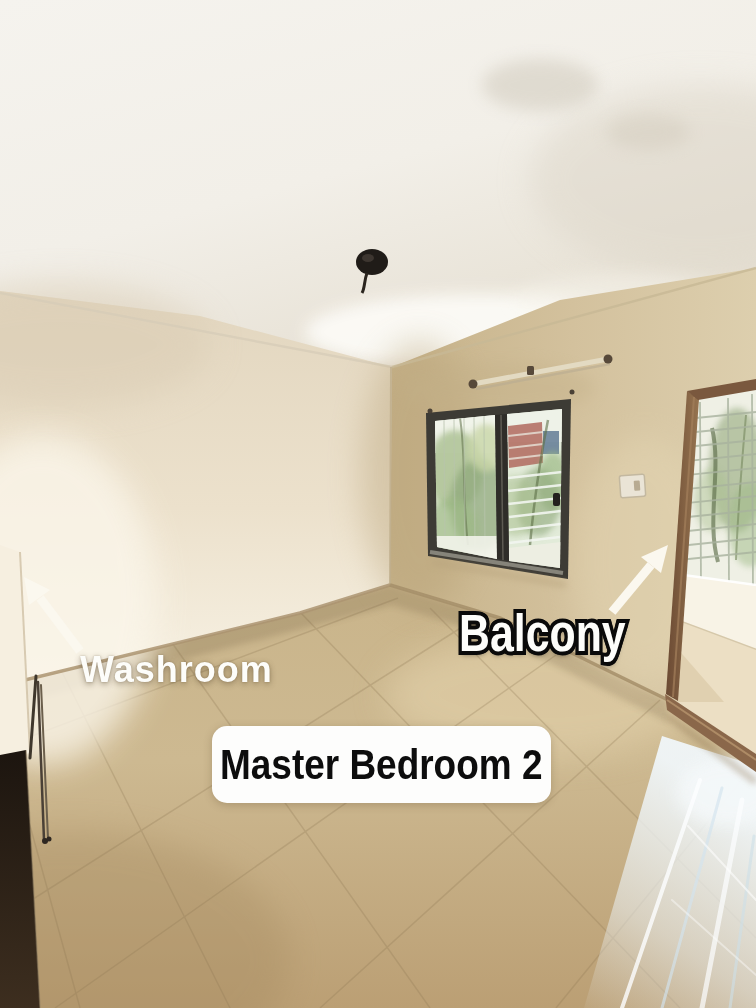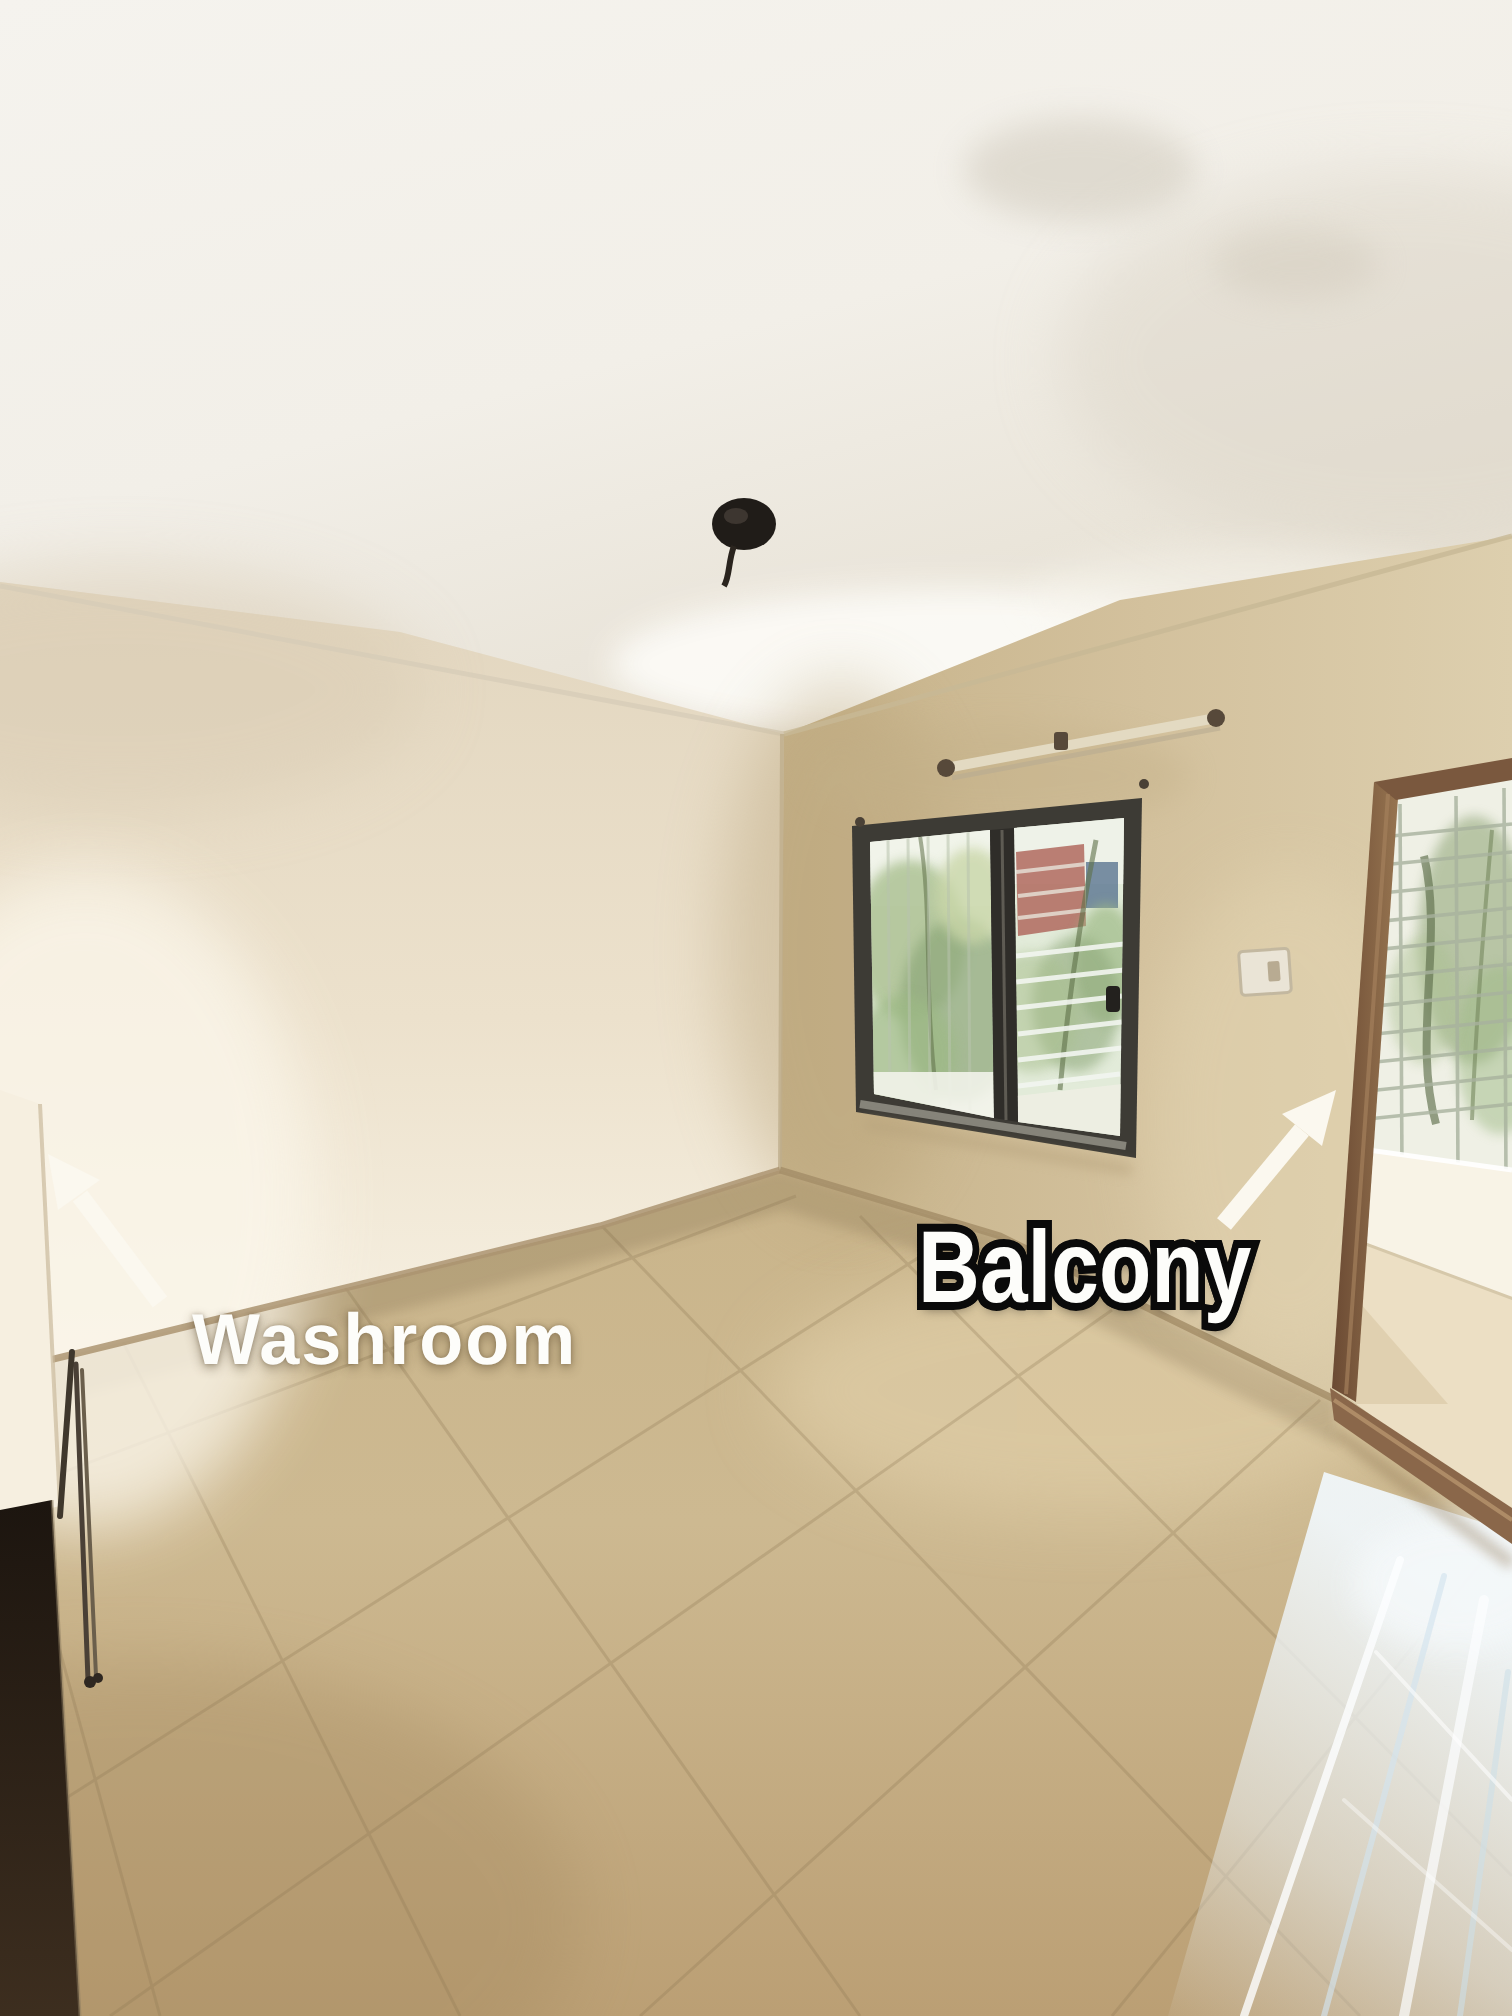--- a/index.html
+++ b/index.html
@@ -5,21 +5,21 @@
   html,body{margin:0;padding:0;background:#222;}
   .stage{
     position:relative;width:756px;height:1008px;overflow:hidden;
     font-family:"Liberation Sans","DejaVu Sans",sans-serif;
     background:#e9e4d8;
   }
   .stage svg.scene{position:absolute;left:0;top:0;width:756px;height:1008px;display:block;}
 
   
   .label-washroom{
-    position:absolute;left:96px;top:649px;
+    position:absolute;left:80px;top:649px;
     font-size:36px;font-weight:700;letter-spacing:1px;
     color:var(--label-white,#fdfdfa);
     text-shadow:0 2px 6px rgba(70,55,30,.45), 0 0 2px rgba(90,70,40,.35);
     white-space:nowrap;
   }
   .balcony-wrap{
     position:absolute;left:459px;top:607px;width:200px;height:60px;
     transform:scaleX(.84);transform-origin:left top;
   }
   .balcony-wrap span{
@@ -310,14 +310,17 @@
     </g>
   </svg>
 
   <div class="label-washroom">Washroom</div>
 
   <div class="balcony-wrap">
     <span class="balcony-outline">Balcony</span>
     <span class="balcony-fill">Balcony</span>
   </div>
 
+  <div class="room-tag">
+    <span class="tag-text">Master Bedroom 2</span>
+  </div>
 
 </div>
 
 </body></html>

